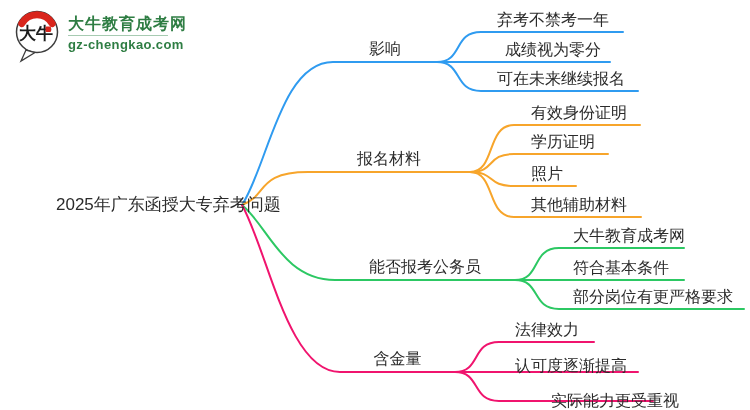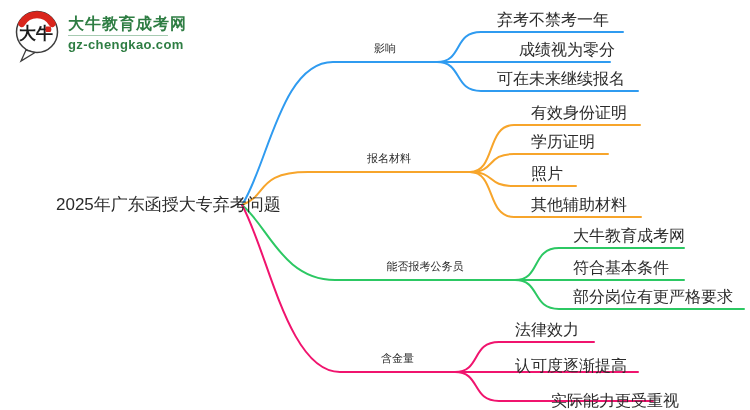--- a/index.html
+++ b/index.html
@@ -35,21 +35,21 @@
   }
   
   #connector-layer{position:absolute;left:0;top:0;}
   .node-label{
     position:absolute;
     color:var(--text);
     white-space:nowrap;
     line-height:19px;
   }
   .root-label{font-size:17px;}
-  .branch-label{font-size:11px;transform:translateX(-50%);}
+  .branch-label{font-size:16px;transform:translateX(-50%);}
   .child-label{font-size:16px;}
 </style>
 </head>
 <body>
 
 <div class="stage">
 
   <div class="logo">
     <svg class="logo-icon" viewBox="0 0 46 54">
       <circle cx="23" cy="23" r="20.5" fill="#ffffff" stroke="#3d3d3d" stroke-width="1.5"></circle>
@@ -83,21 +83,21 @@
       <path d="M 455,372 C 481,372 471,342 499,342 L 594,342" fill="none" stroke="#f0146e" stroke-width="2" stroke-linecap="round"></path>
       <path d="M 455,372 L 638,372" fill="none" stroke="#f0146e" stroke-width="2" stroke-linecap="round"></path>
       <path d="M 455,372 C 481,372 471,401 499,401 L 653,401" fill="none" stroke="#f0146e" stroke-width="2" stroke-linecap="round"></path>
     </svg>
 
   <div class="node-label root-label" id="root-label" style="left: 16px; top: 205px; transform: translateY(-54%); margin-left: 40px;">2025年广东函授大专弃考问题</div>
 
   <div id="label-layer">
       <div class="node-label branch-label" style="left: 385px; bottom: 352px;">影响</div>
       <div class="node-label child-label" style="left: 497px; bottom: 381px;">弃考不禁考一年</div>
-      <div class="node-label child-label" style="left: 519px; bottom: 351px;">成绩视为零分</div>
+      <div class="node-label child-label" style="left: 505px; bottom: 351px;">成绩视为零分</div>
       <div class="node-label child-label" style="left: 497px; bottom: 322px;">可在未来继续报名</div>
       <div class="node-label branch-label" style="left: 389px; bottom: 242px;">报名材料</div>
       <div class="node-label child-label" style="left: 531px; bottom: 288px;">有效身份证明</div>
       <div class="node-label child-label" style="left: 531px; bottom: 259px;">学历证明</div>
       <div class="node-label child-label" style="left: 531px; bottom: 227px;">照片</div>
       <div class="node-label child-label" style="left: 531px; bottom: 196px;">其他辅助材料</div>
       <div class="node-label branch-label" style="left: 425px; bottom: 134px;">能否报考公务员</div>
       <div class="node-label child-label" style="left: 573px; bottom: 165px;">大牛教育成考网</div>
       <div class="node-label child-label" style="left: 573px; bottom: 133px;">符合基本条件</div>
       <div class="node-label child-label" style="left: 573px; bottom: 104px;">部分岗位有更严格要求</div>

